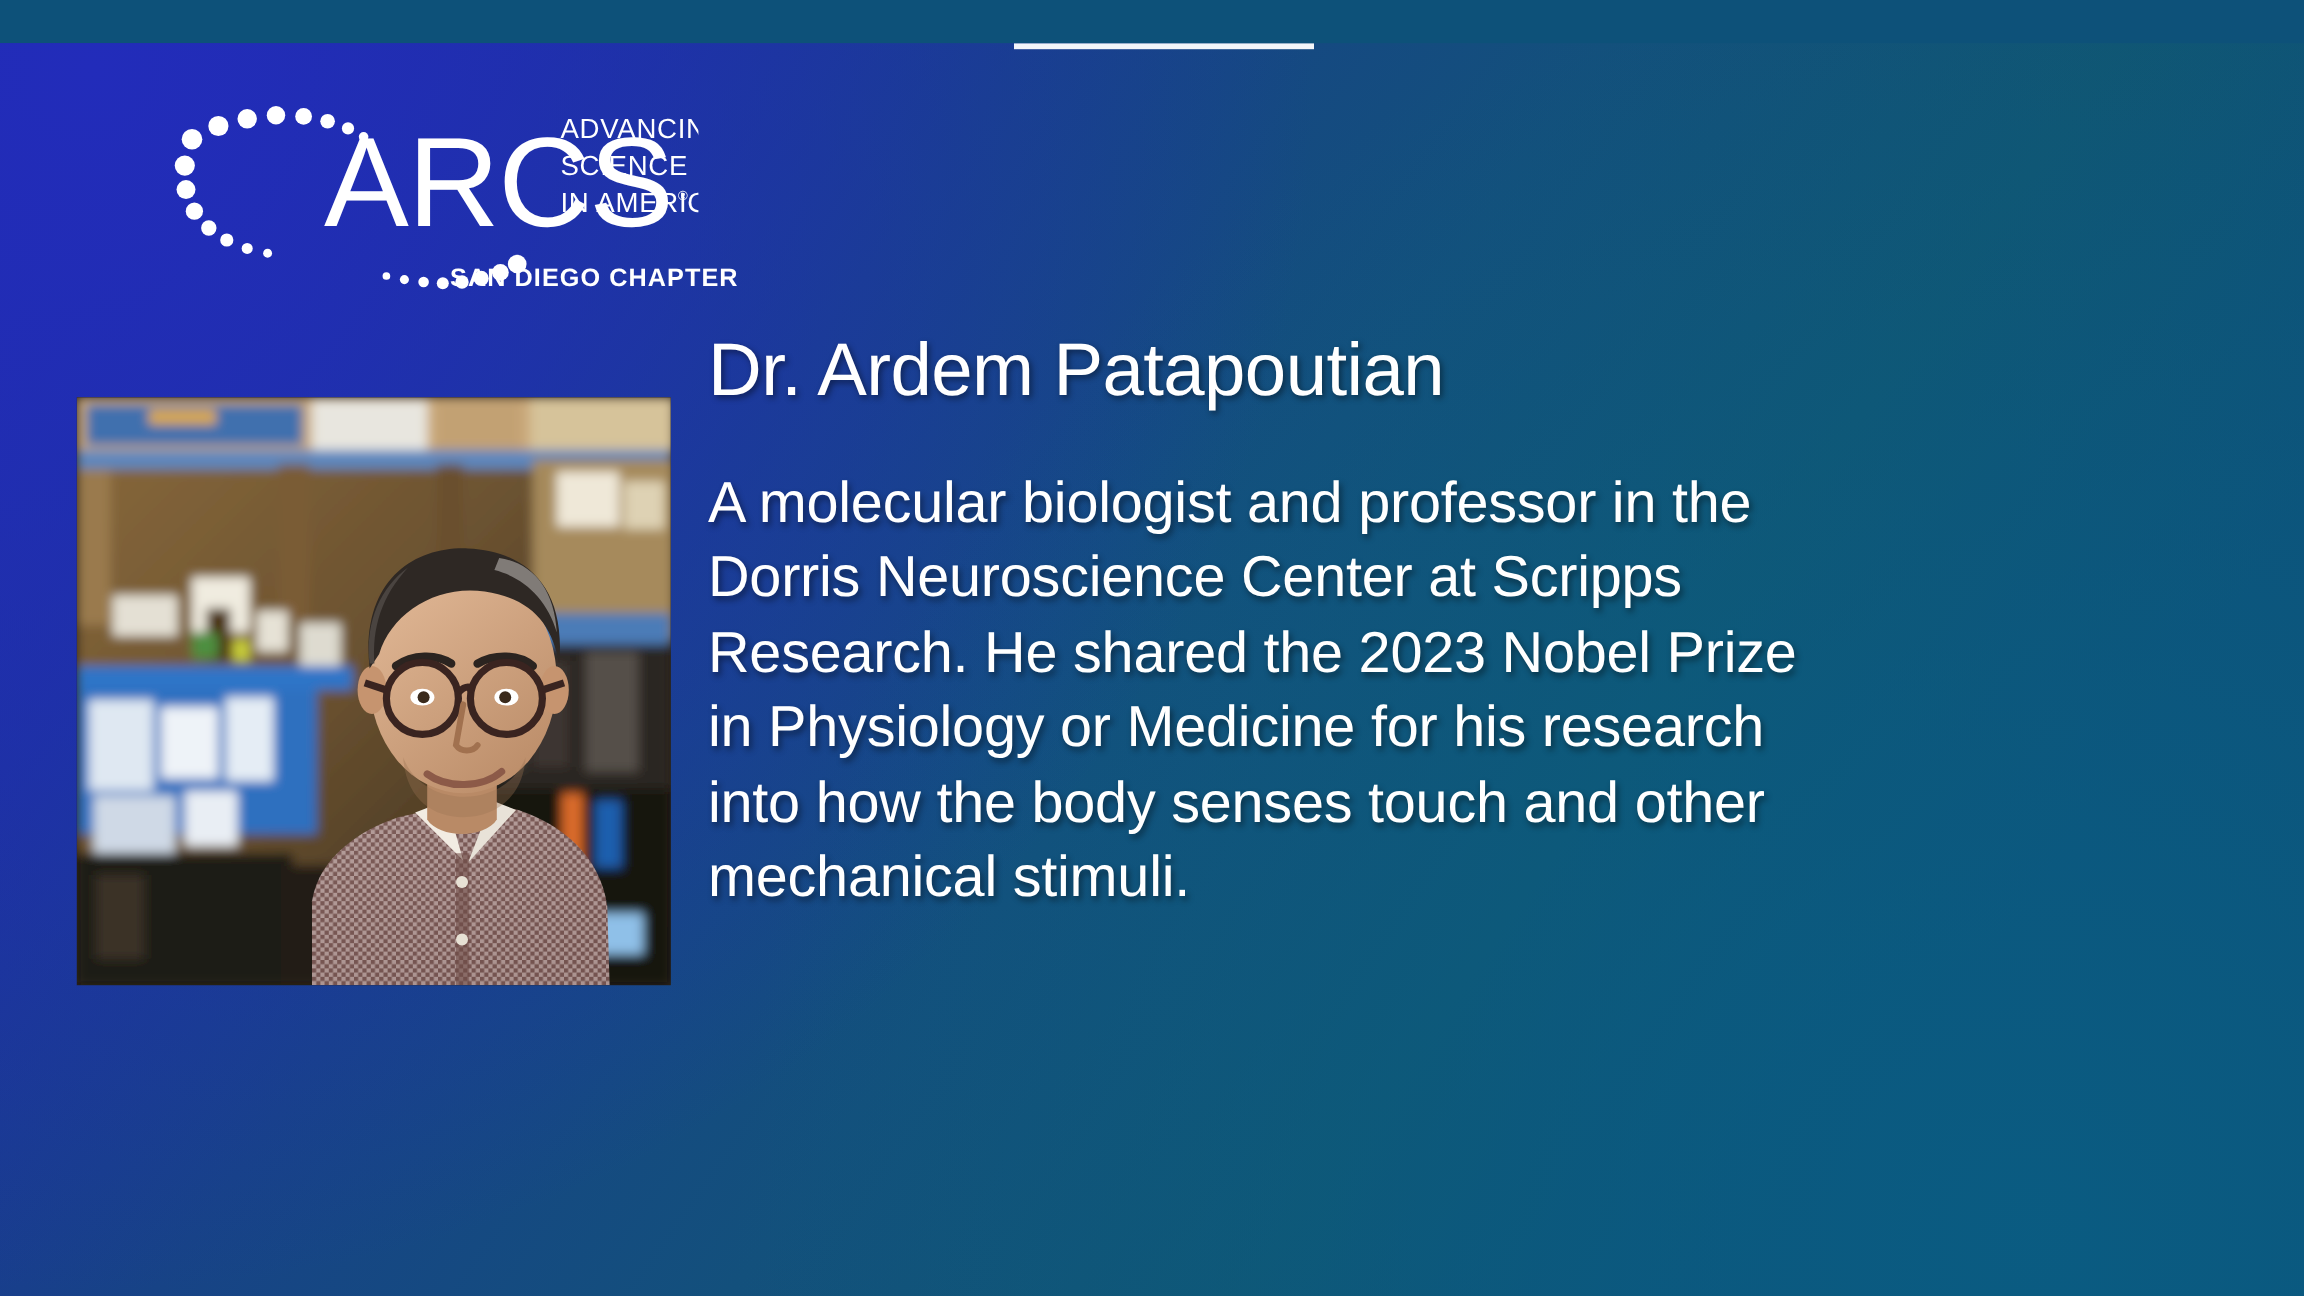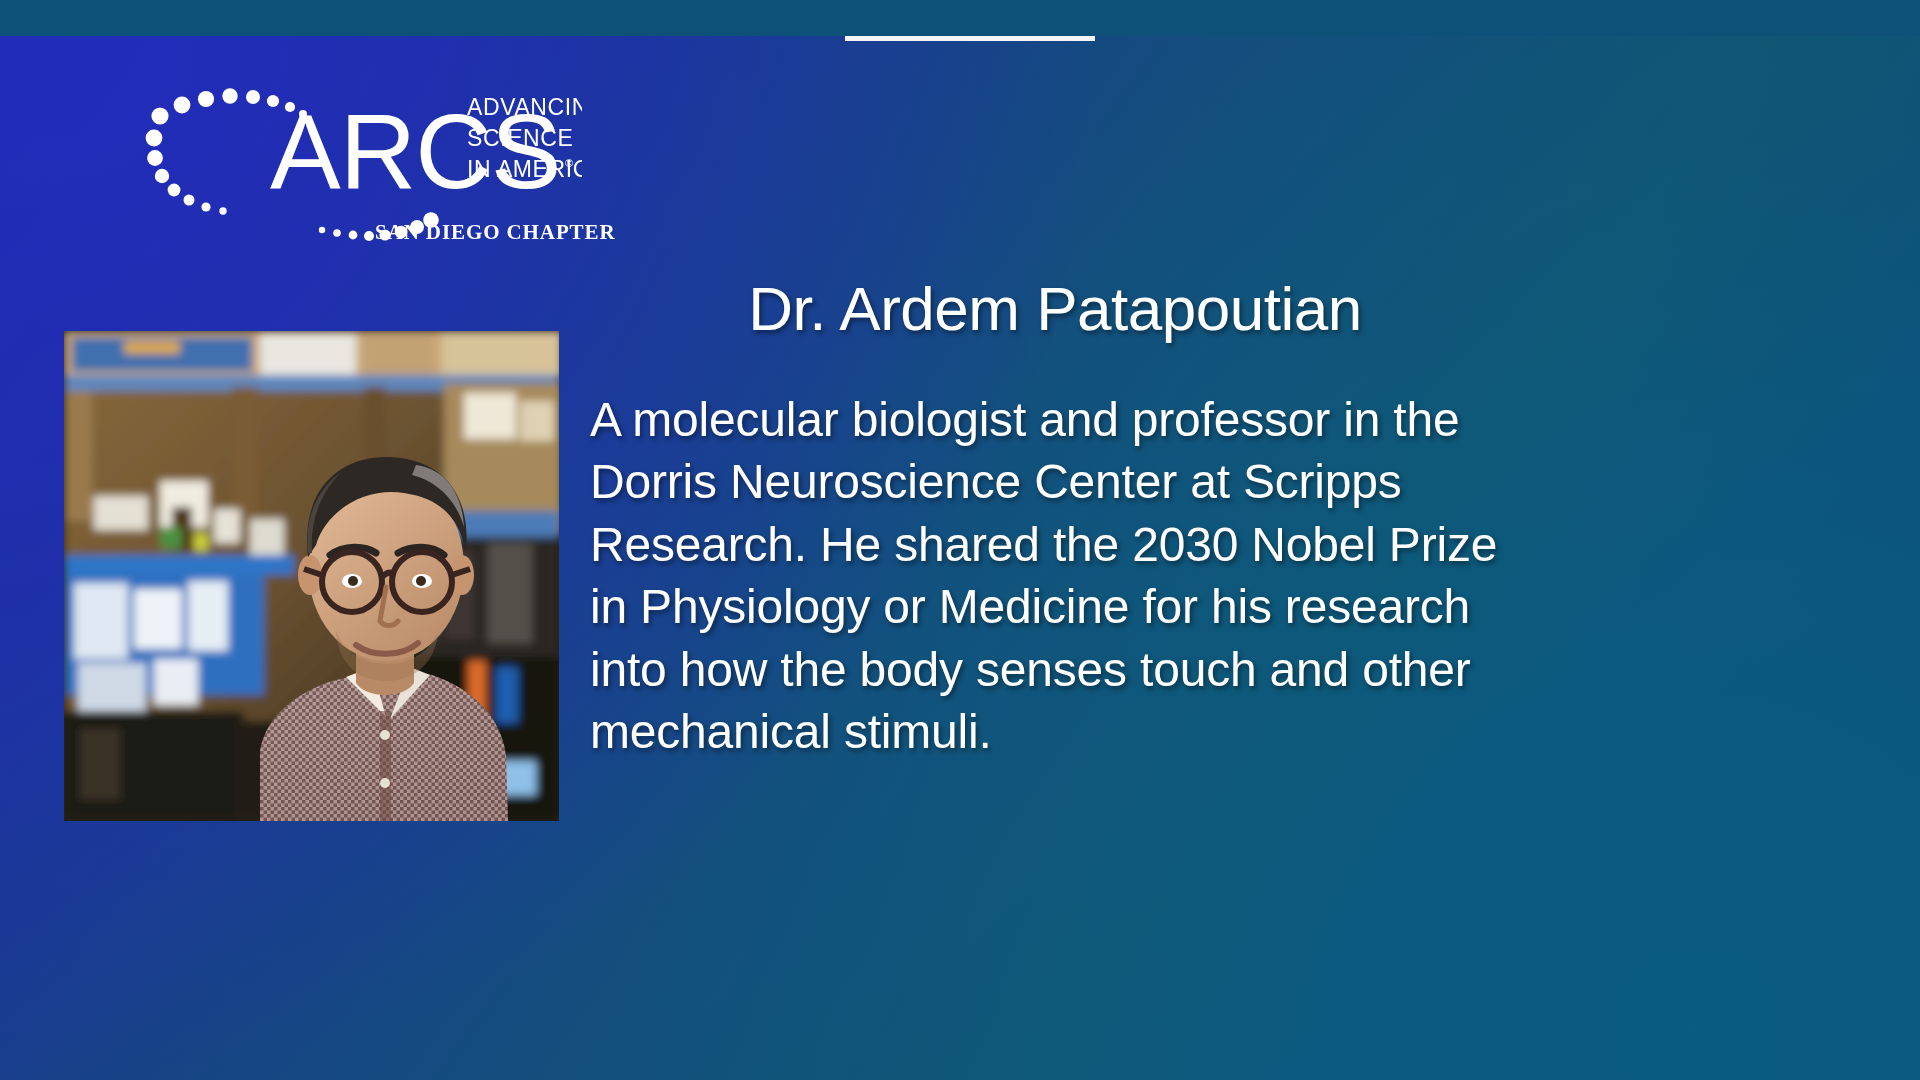--- a/index.html
+++ b/index.html
@@ -53,21 +53,21 @@
   #logo svg { display: block; }
 
   #chapter-label {
     position: absolute;
     left: 375px;
     top: 184px;
     font-size: 21px;
     font-weight: bold;
     letter-spacing: 0.9px;
     color: #ffffff;
-    font-family: Liberation Serif, serif;
+    font-family: Liberation Sans, sans-serif;
     white-space: nowrap;
   }
 
   
   #honoring {
     position: absolute;
     left: 840px;
     top: 40px;
     width: 470px;
     height: 170px;
@@ -102,21 +102,20 @@
 
   #honoree-name {
     font-size: 62px;
     font-weight: normal;
     color: #ffffff;
     line-height: 1.05;
     letter-spacing: -0.5px;
     text-shadow: 2px 3px 5px rgba(0,0,0,0.45);
     margin: 0 0 48px 0;
     white-space: nowrap;
-    text-align: center;
   }
 
   #honoree-bio {
     font-size: 48px;
     font-weight: normal;
     color: #ffffff;
     line-height: 1.30;
     letter-spacing: -0.2px;
     text-shadow: 2px 3px 5px rgba(0,0,0,0.45);
     margin: 0;
@@ -289,16 +288,16 @@
 
         <path d="M 292 314 C 308 326, 338 326, 354 312" stroke="#8c5a48" stroke-width="6" fill="none" stroke-linecap="round"></path>
 
         <path d="M 272 300 C 288 344, 358 344, 374 300 C 372 334, 348 350, 322 350 C 296 350, 274 334, 272 300 Z" fill="#9b7254" opacity="0.35"></path>
       </g>
     </svg>
   </div>
 
   <div id="text-col">
     <h1 id="honoree-name">Dr. Ardem Patapoutian</h1>
-    <p id="honoree-bio">A molecular biologist and professor in the Dorris Neuroscience Center at Scripps Research. He shared the 2030 Nobel Prize in Physiology or Medicine for his research into how the body senses touch and other mechanical stimuli.</p>
+    <p id="honoree-bio">A molecular biologist and professor in the Dorris Neuroscience Center at Scripps Research. He shared the 2023 Nobel Prize in Physiology or Medicine for his research into how the body senses touch and other mechanical stimuli.</p>
   </div>
 
 </div>
 
 </body></html>

